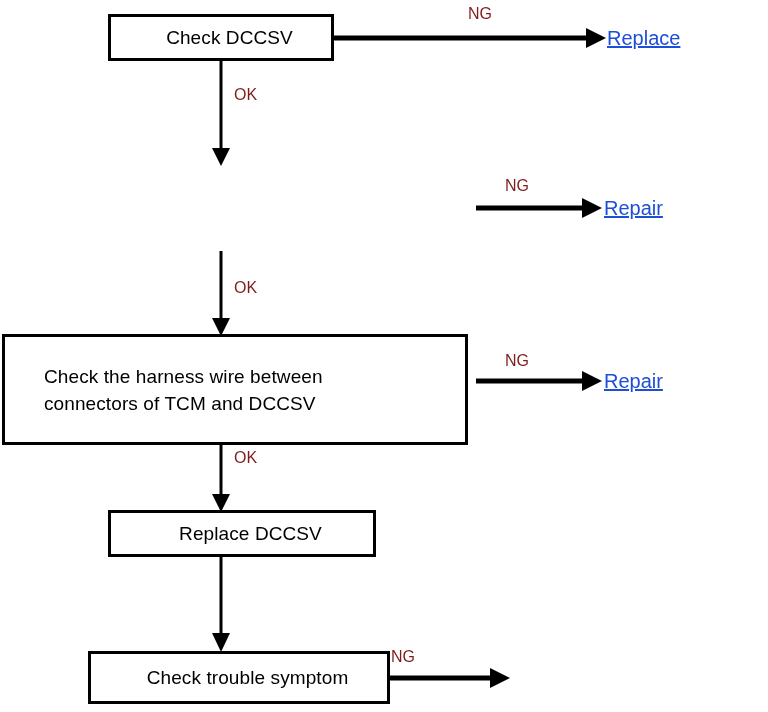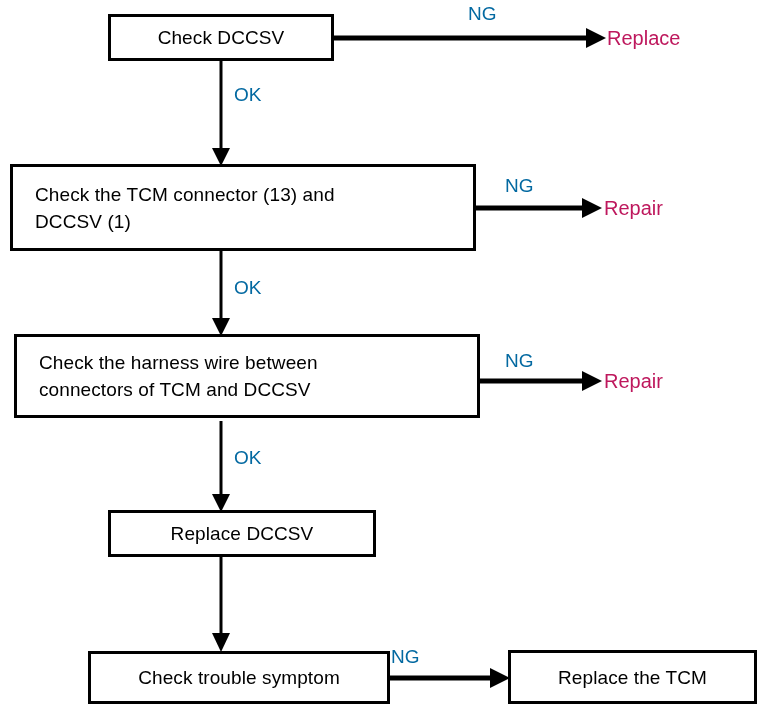--- a/index.html
+++ b/index.html
@@ -25,41 +25,43 @@
     align-items: center;
     color: #000000;
   }
   .node .node-text {
     display: block;
     font-size: 19px;
     line-height: 27px;
     letter-spacing: 0.1px;
     white-space: pre-line;
     color: #000000;
+    padding-left: 17px;
   }
   .node.center .node-text {
     width: 100%;
     text-align: center;
   }
   .node.left {
     padding-left: 22px;
   }
   .edge-label {
     position: absolute;
-    font-size: 19px;
+    font-size: 16px;
     line-height: 21px;
-    color: #0369a1;
+    color: #7f1d1d;
     white-space: nowrap;
   }
   .term-label {
     position: absolute;
     font-size: 20px;
     line-height: 22px;
-    color: #be185d;
+    color: #1d4ed8;
     white-space: nowrap;
+    text-decoration: underline;
   }
   svg.wires {
     position: absolute;
     left: 0;
     top: 0;
     width: 768px;
     height: 712px;
     pointer-events: none;
   }
   svg.wires line,
@@ -116,41 +118,34 @@
     <g>
       <line x1="372" y1="678" x2="496" y2="678" stroke-width="5"></line>
       <polygon points="490,668 510,678 490,688"></polygon>
     </g>
   </svg>
 
   <div class="node center" style="left:108px; top:14px; width:226px; height:47px;">
     <span class="node-text">Check DCCSV</span>
   </div>
 
-  <div class="node left" style="left:10px; top:164px; width:466px; height:87px;">
-    <span class="node-text">Check the TCM connector (13) and
-DCCSV (1)</span>
-  </div>
 
-  <div class="node left" style="left:14px; top:334px; width:466px; height:84px;">
+  <div class="node left" style="left:2px; top:334px; width:466px; height:111px;">
     <span class="node-text">Check the harness wire between
 connectors of TCM and DCCSV</span>
   </div>
 
   <div class="node center" style="left:108px; top:510px; width:268px; height:47px;">
     <span class="node-text">Replace DCCSV</span>
   </div>
 
   <div class="node center" style="left:88px; top:651px; width:302px; height:53px;">
     <span class="node-text">Check trouble symptom</span>
   </div>
 
-  <div class="node center" style="left:508px; top:650px; width:249px; height:54px;">
-    <span class="node-text">Replace the TCM</span>
-  </div>
 
   <div class="term-label" style="left:607px; top:27px;">Replace</div>
 
   <div class="term-label" style="left:604px; top:197px;">Repair</div>
 
   <div class="term-label" style="left:604px; top:370px;">Repair</div>
 
   <div class="edge-label" style="left:468px; top:3px;">NG</div>
 
   <div class="edge-label" style="left:234px; top:84px;">OK</div>

